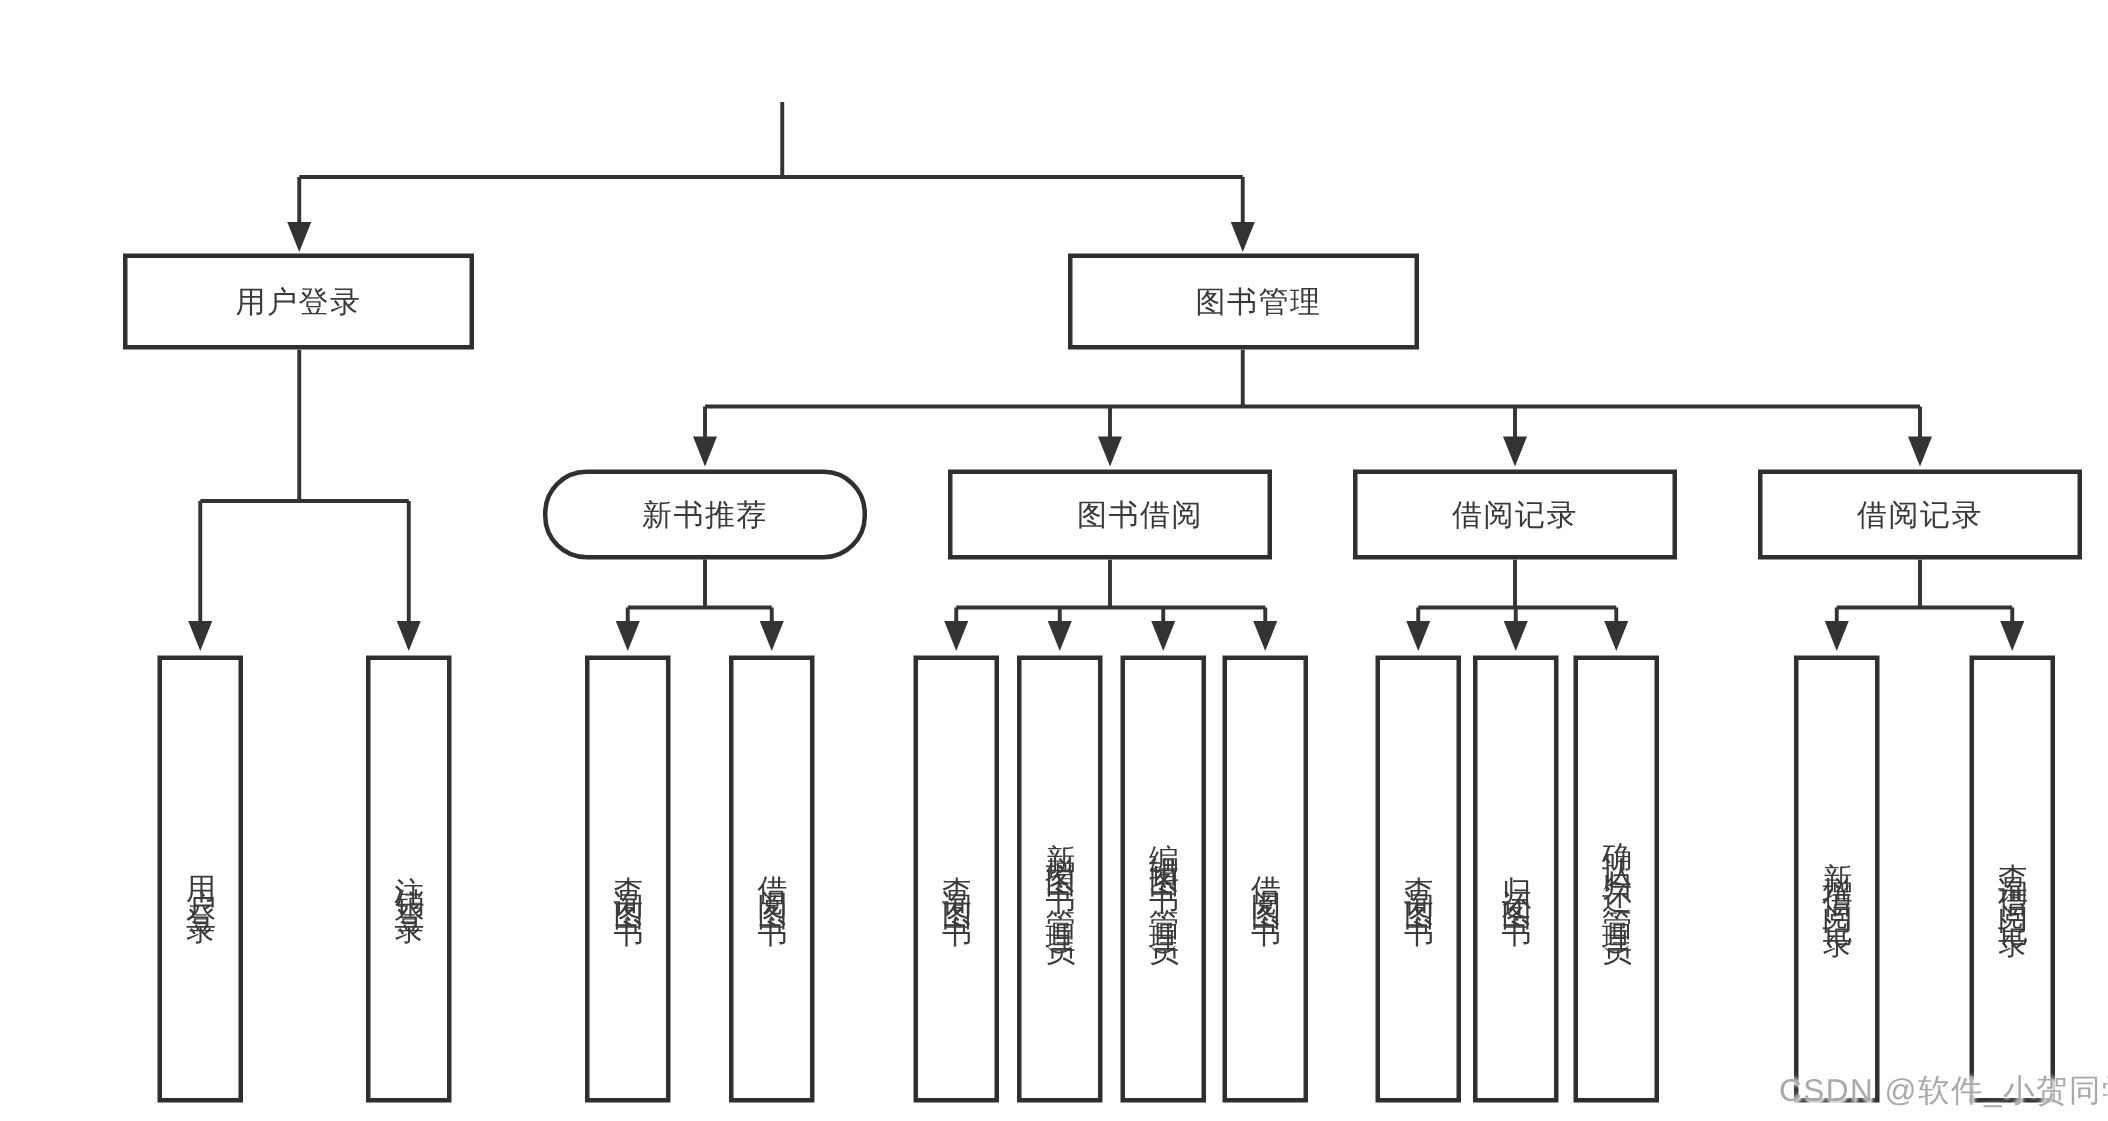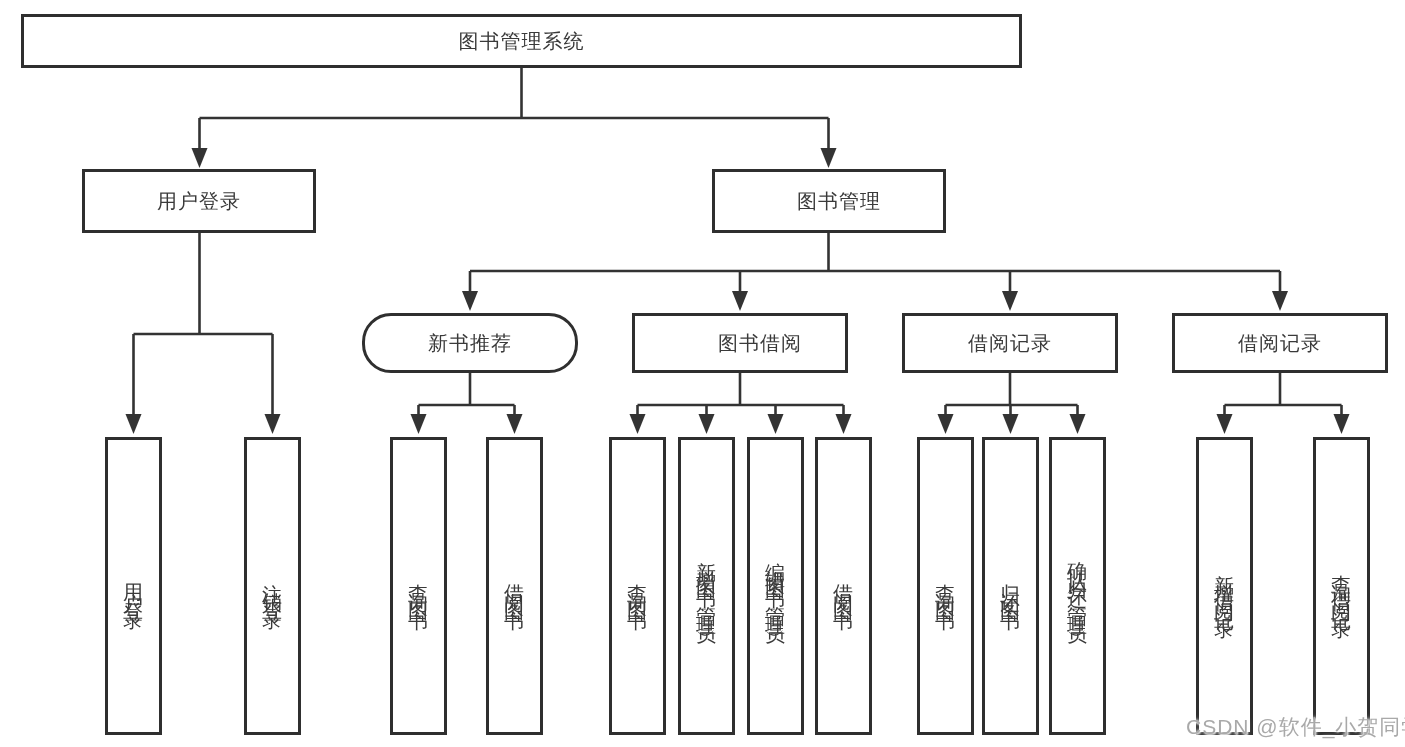--- a/index.html
+++ b/index.html
@@ -153,21 +153,20 @@
     <polygon points="1069.5,414 1085.5,414 1077.5,434"></polygon>
 
     <path d="M1280 373 L1280 405"></path>
     <path d="M1224.5 405 L1341.5 405"></path>
     <path d="M1224.5 405 L1224.5 416"></path>
     <path d="M1341.5 405 L1341.5 416"></path>
     <polygon points="1216.5,414 1232.5,414 1224.5,434"></polygon>
     <polygon points="1333.5,414 1349.5,414 1341.5,434"></polygon>
   </svg>
 
-  <div class="node root">图书管理系统</div>
 
   <div class="node lvl2 a">用户登录</div>
   <div class="node lvl2 b">图书管理</div>
 
   <div class="node lvl3 c1">新书推荐</div>
   <div class="node lvl3 c2">图书借阅</div>
   <div class="node lvl3 c3">借阅记录</div>
   <div class="node lvl3 c4">借阅记录</div>
 
   <div class="node leaf a1">

